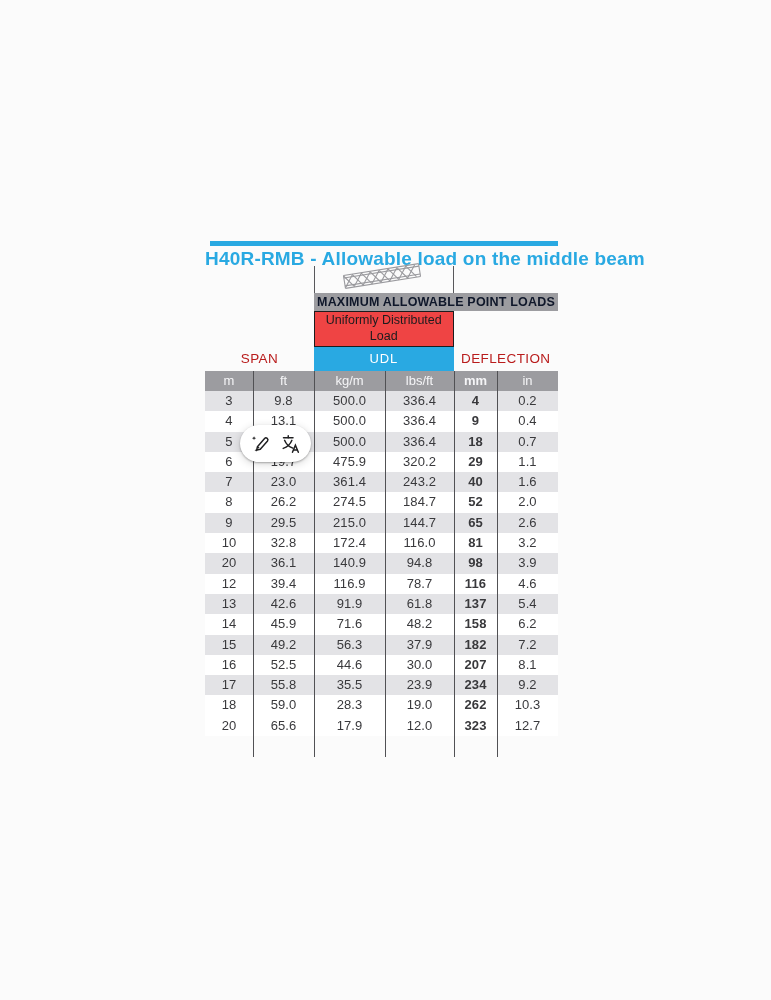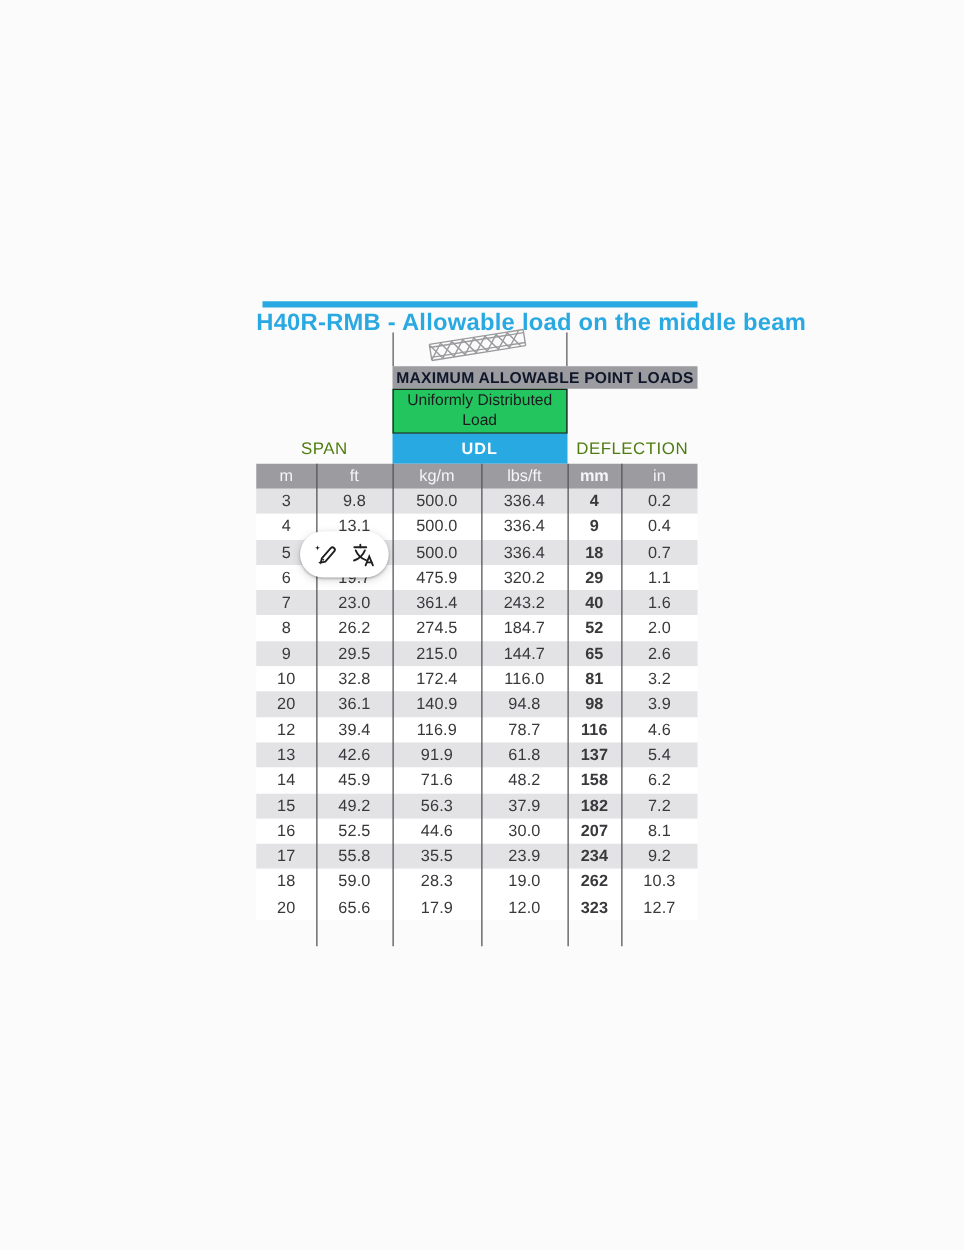--- a/index.html
+++ b/index.html
@@ -28,35 +28,35 @@
   .guide-left{left:314px;}
   .guide-right{left:453px;}
 
   .point-loads-bar{
     position:absolute;left:314px;top:293px;width:244px;height:18px;
     background:#9c9ca0;color:#0f172a;font-size:12.5px;font-weight:700;
     text-align:center;line-height:18px;letter-spacing:0.2px;white-space:nowrap;
   }
   .udl-desc-box{
     position:absolute;left:314px;top:311px;width:139.5px;height:36px;
-    box-sizing:border-box;background:#22c55e;border:1.5px solid #1c1c1e;
+    box-sizing:border-box;background:#ef4444;border:1.5px solid #1c1c1e;
     color:#1c1c1e;font-size:12.5px;line-height:1.25;font-weight:500;
     display:flex;align-items:center;justify-content:center;text-align:center;
     padding:0 6px;
   }
   .group-label{
     position:absolute;top:347px;height:24px;line-height:24px;
-    text-align:center;color:#4d7c0f;font-size:13.5px;font-weight:500;
+    text-align:center;color:#b91c1c;font-size:13.5px;font-weight:500;
     letter-spacing:0.4px;
   }
   .span-label{left:205px;width:109px;}
   .deflection-label{left:453.5px;width:104.5px;}
   .udl-bar{
     position:absolute;left:314px;top:347px;width:139.5px;height:24px;
-    background:#29a9e2;color:#ffffff;font-size:13px;font-weight:700;
+    background:#29a9e2;color:#ffffff;font-size:13px;font-weight:400;
     text-align:center;line-height:24px;letter-spacing:0.8px;
   }
 
   .unit-row{
     position:absolute;left:205px;top:371px;width:353px;height:20px;
     background:#9c9ca0;display:flex;
   }
   .unit-cell{
     color:#f5f5f7;font-size:13px;text-align:center;line-height:20px;
   }

